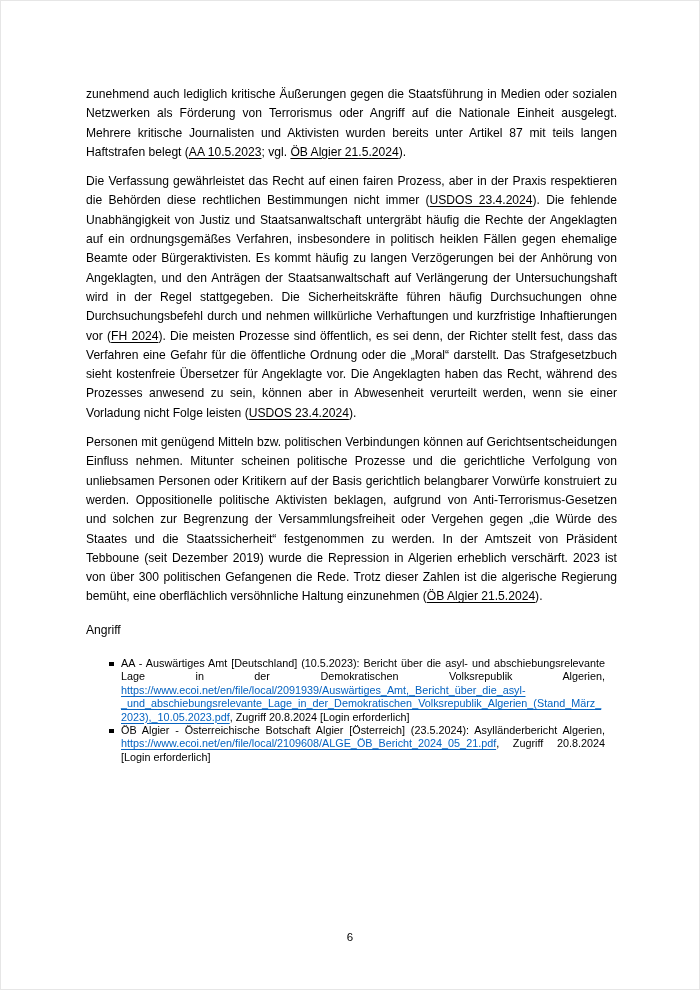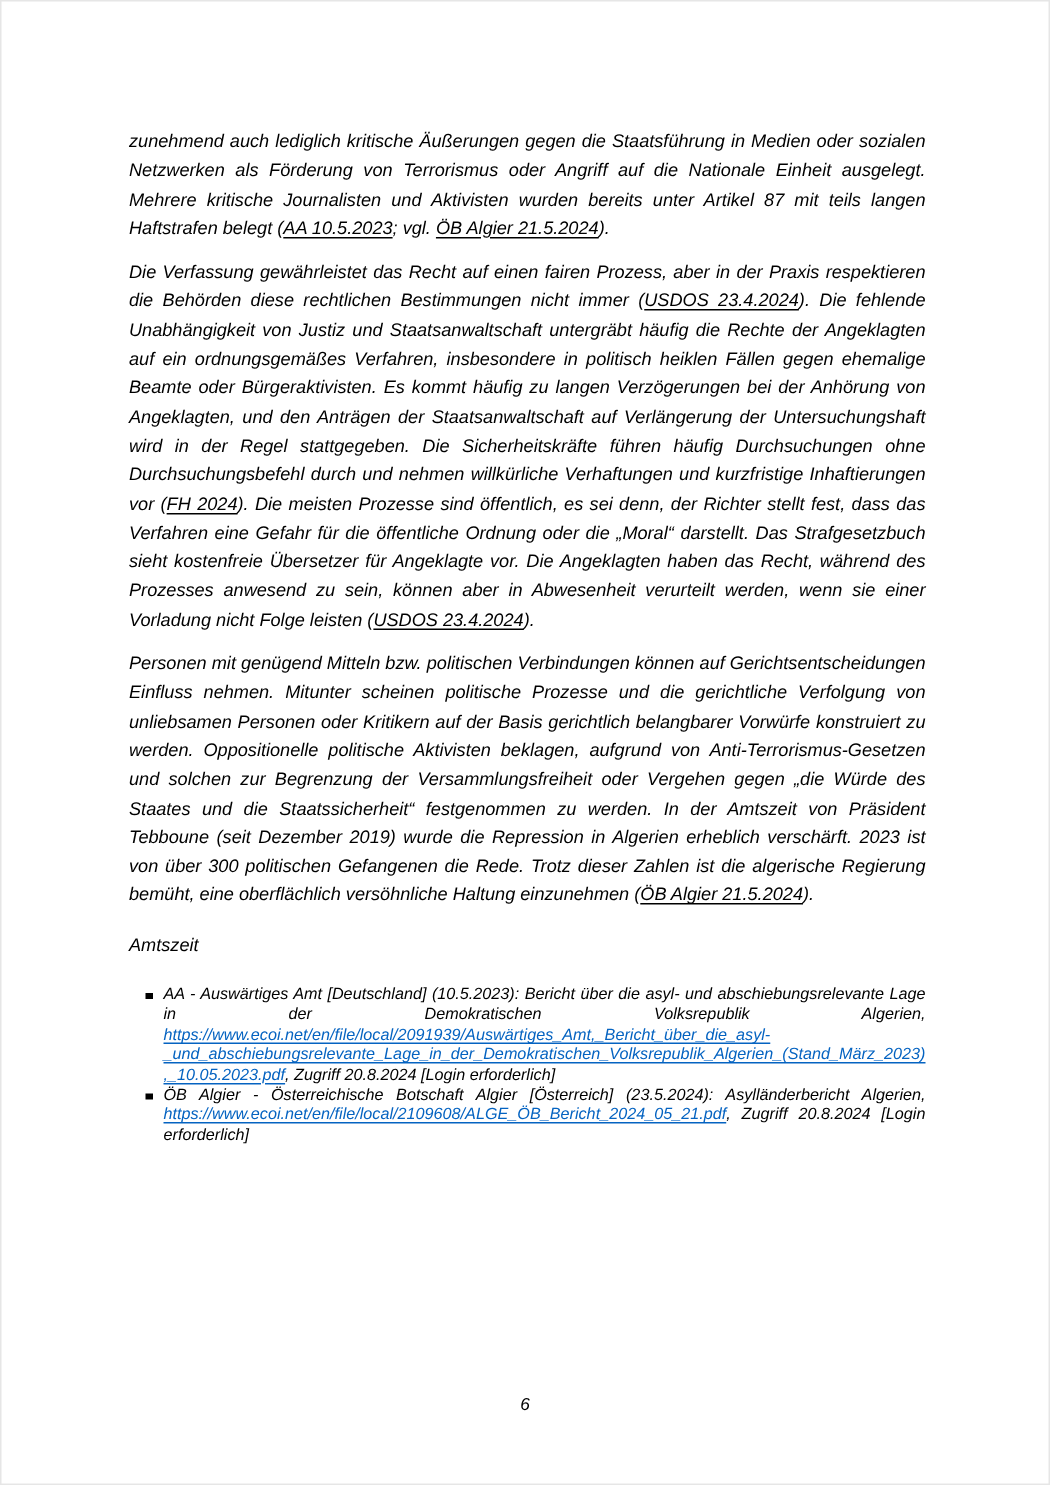--- a/index.html
+++ b/index.html
@@ -1,15 +1,15 @@
 <!DOCTYPE html>
 <html lang="de" style="--link-color: #0563c1; --text-color: #000000;"><head>
 <meta charset="utf-8">
 <style>
-  * { box-sizing: border-box; font-style: italic; }
+  * { box-sizing: border-box; }
   html, body { margin: 0; padding: 0; }
   body {
     background: #ffffff;
     font-family: "Liberation Sans", "DejaVu Sans", sans-serif;
     color: #000;
   }
   .page {
     width: 700px;
     height: 990px;
     position: relative;
@@ -45,21 +45,21 @@
     overflow-wrap: anywhere;
   }
   .sources-heading {
     font-size: 12.1px;
     line-height: 19.3px;
     font-weight: normal;
     margin: 14px 0 17px 0;
   }
   .sources {
     list-style: none;
-    margin: 0;
+    margin: 12px;
     padding: 0 0 0 11px;
   }
   .source {
     position: relative;
     padding-left: 12px;
     font-size: 10.8px;
     line-height: 13.4px;
     text-align: justify;
     hyphens: auto; -webkit-hyphens: auto;
     margin: 0;
@@ -84,21 +84,21 @@
 </head>
 <body>
 
 <div class="page" lang="de">
   <div class="content">
     <div id="paragraphs">
         <p class="para"><span>zunehmend auch lediglich kritische Äußerungen gegen die Staatsführung in Medien oder sozialen Netzwerken als Förderung von Terrorismus oder Angriff auf die Nationale Einheit ausgelegt. Mehrere kritische Journalisten und Aktivisten wurden bereits unter Artikel 87 mit teils langen Haftstrafen belegt (</span><span class="cite">AA 10.5.2023</span><span>; vgl. </span><span class="cite">ÖB Algier 21.5.2024</span><span>).</span></p>
         <p class="para"><span>Die Verfassung gewährleistet das Recht auf einen fairen Prozess, aber in der Praxis respektieren die Behörden diese rechtlichen Bestimmungen nicht immer (</span><span class="cite">USDOS 23.4.2024</span><span>). Die fehlende Unabhängigkeit von Justiz und Staatsanwaltschaft untergräbt häufig die Rechte der Angeklagten auf ein ordnungsgemäßes Verfahren, insbesondere in politisch heiklen Fällen gegen ehemalige Beamte oder Bürgeraktivisten. Es kommt häufig zu langen Verzögerungen bei der Anhörung von Angeklagten, und den Anträgen der Staatsanwaltschaft auf Verlängerung der Untersuchungshaft wird in der Regel stattgegeben. Die Sicherheitskräfte führen häufig Durchsuchungen ohne Durchsuchungsbefehl durch und nehmen willkürliche Verhaftungen und kurzfristige Inhaftierungen vor (</span><span class="cite">FH 2024</span><span>). Die meisten Prozesse sind öffentlich, es sei denn, der Richter stellt fest, dass das Verfahren eine Gefahr für die öffentliche Ordnung oder die „Moral“ darstellt. Das Strafgesetzbuch sieht kostenfreie Übersetzer für Angeklagte vor. Die Angeklagten haben das Recht, während des Prozesses anwesend zu sein, können aber in Abwesenheit verurteilt werden, wenn sie einer Vorladung nicht Folge leisten (</span><span class="cite">USDOS 23.4.2024</span><span>).</span></p>
         <p class="para"><span>Personen mit genügend Mitteln bzw. politischen Verbindungen können auf Gerichtsentscheidungen Einfluss nehmen. Mitunter scheinen politische Prozesse und die gerichtliche Verfolgung von unliebsamen Personen oder Kritikern auf der Basis gerichtlich belangbarer Vorwürfe konstruiert zu werden. Oppositionelle politische Aktivisten beklagen, aufgrund von Anti-Terrorismus-Gesetzen und solchen zur Begrenzung der Versammlungsfreiheit oder Vergehen gegen „die Würde des Staates und die Staatssicherheit“ festgenommen zu werden. In der Amtszeit von Präsident Tebboune (seit Dezember 2019) wurde die Repression in Algerien erheblich verschärft. 2023 ist von über 300 politischen Gefangenen die Rede. Trotz dieser Zahlen ist die algerische Regierung bemüht, eine oberflächlich versöhnliche Haltung einzunehmen (</span><span class="cite">ÖB Algier 21.5.2024</span><span>).</span></p>
       </div>
-    <p class="sources-heading">Amtszeit</p>
+    <p class="sources-heading">Angriff</p>
     <ul id="sources" class="sources">
         <li class="source"><span class="bullet"></span><span class="src-text"><span>AA - Auswärtiges Amt [Deutschland] (10.5.2023): Bericht über die asyl- und abschiebungsrelevante Lage in der Demokratischen Volksrepublik Algerien, </span><span class="url">https://www.ecoi.net/en/file/local/2091939/Auswärtiges_Amt,_Bericht_über_die_asyl-_und_abschiebungsrelevante_Lage_in_der_Demokratischen_Volksrepublik_Algerien_(Stand_März_2023),_10.05.2023.pdf</span><span>, Zugriff 20.8.2024 [Login erforderlich]</span></span></li>
         <li class="source"><span class="bullet"></span><span class="src-text"><span>ÖB Algier - Österreichische Botschaft Algier [Österreich] (23.5.2024): Asylländerbericht Algerien, </span><span class="url">https://www.ecoi.net/en/file/local/2109608/ALGE_ÖB_Bericht_2024_05_21.pdf</span><span>, Zugriff 20.8.2024 [Login erforderlich]</span></span></li>
       </ul>
   </div>
   <div class="footer">
     <span class="page-number">6</span>
   </div>
 </div>
 

